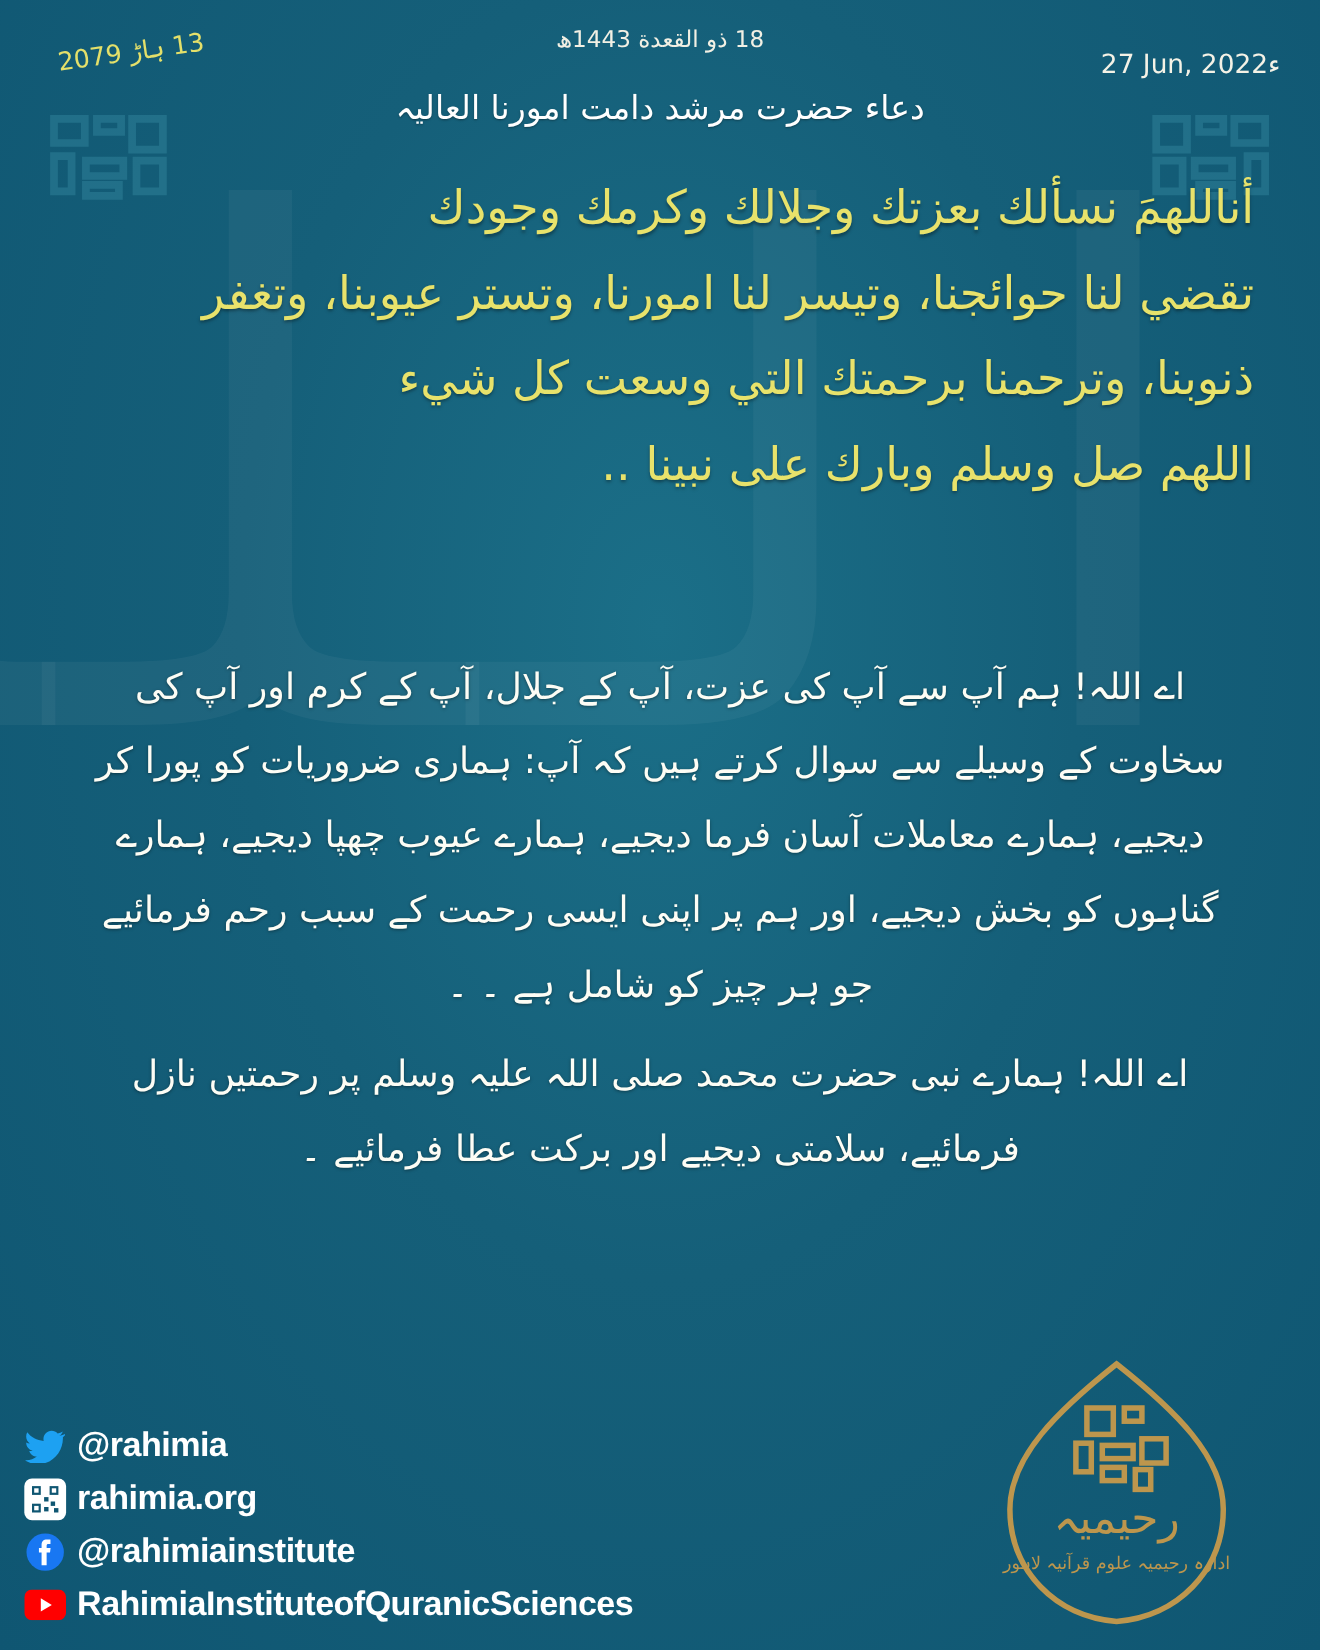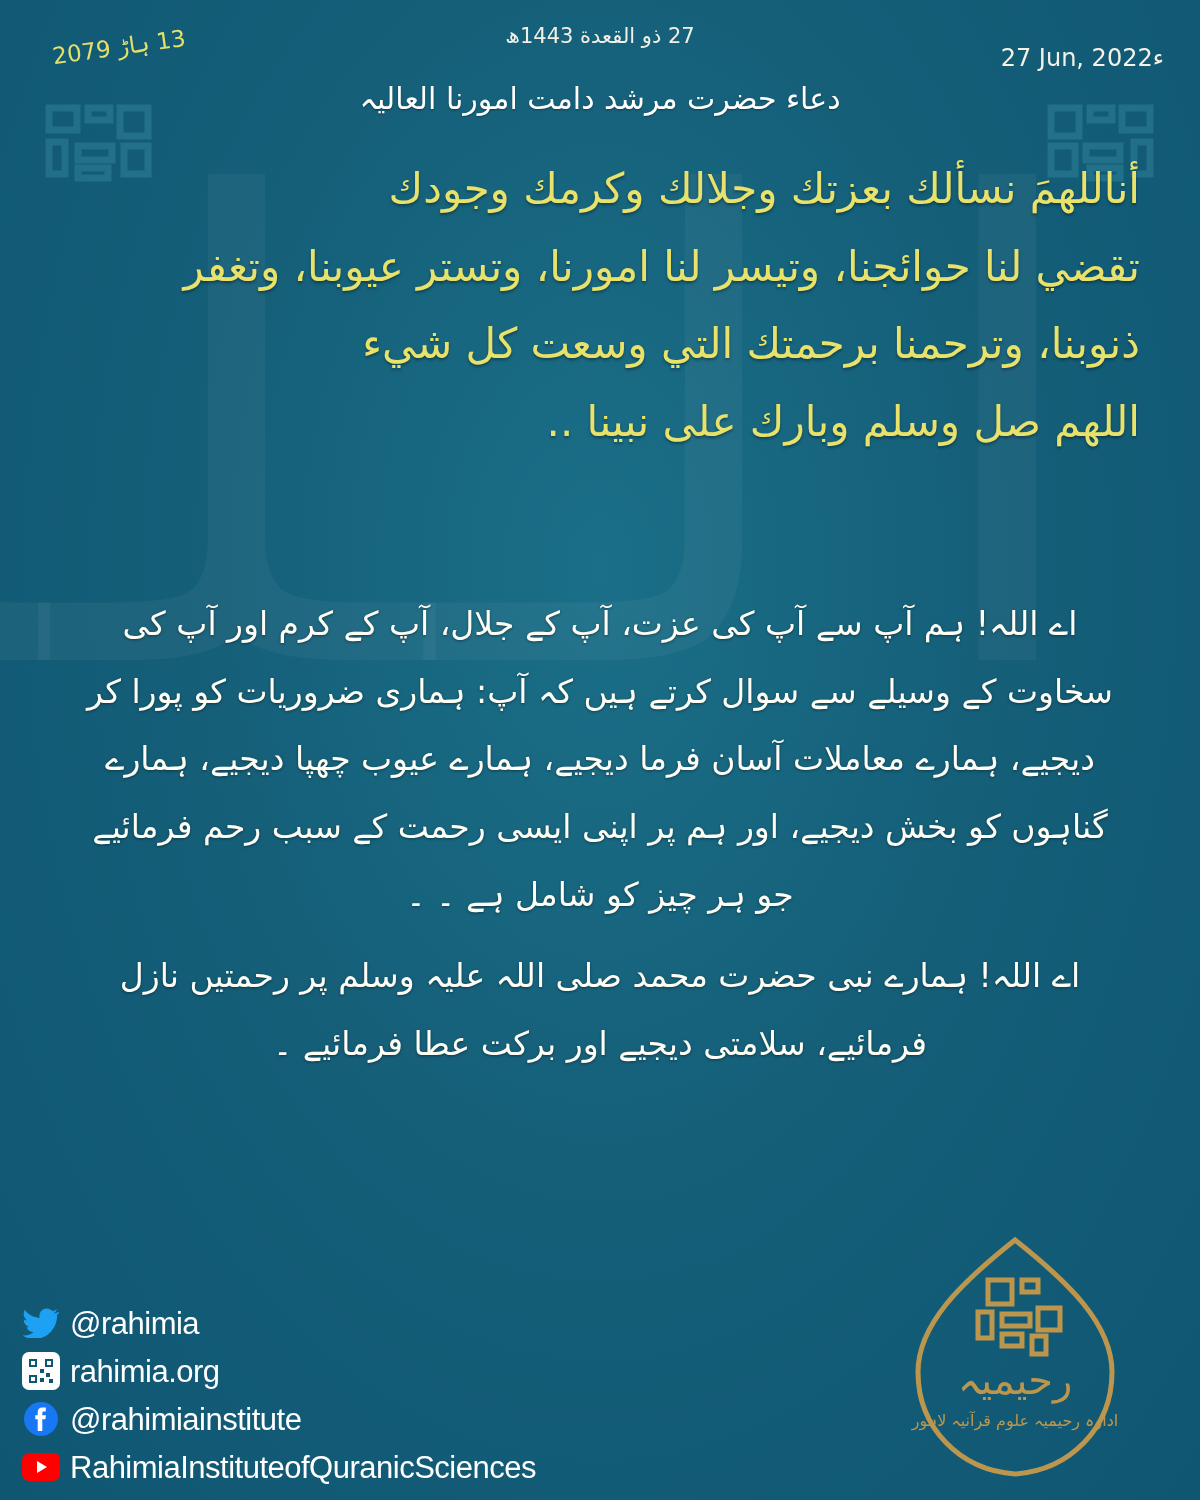--- a/index.html
+++ b/index.html
@@ -126,23 +126,24 @@
   
   .social {
     position: absolute;
     left: 22px;
     bottom: 12px;
     direction: ltr;
     text-align: left;
   }
   .social-row {
     display: flex;
-    align-items: flex-end;
+    align-items: flex-start;
     height: 46px;
     margin-bottom: 2px;
+    font-weight: bold;
   }
   .social-row .handle {
     color: #ffffff;
     font-size: 31px;
     font-family: "Liberation Sans", sans-serif;
     letter-spacing: -0.5px;
     white-space: nowrap;
   }
   .ico {
     width: 38px;
@@ -198,21 +199,21 @@
         <path d="M76 12 h28 v22 h-28 z"></path>
         <path d="M5 50 h24 v28 h-24 z"></path>
         <path d="M40 50 h34 v14 h-34 z"></path>
         <path d="M88 46 h16 v32 h-16 z"></path>
         <path d="M44 72 h30 v10 h-30 z"></path>
       </g>
     </svg>
   </div>
 
   <div class="meta">
-    <div class="hijri">27 ذو القعدة 1443ھ</div>
+    <div class="hijri">18 ذو القعدة 1443ھ</div>
     <div class="greg">27 Jun, 2022ء</div>
     <div class="solar">13 ہاڑ 2079</div>
   </div>
 
   <div class="title">دعاء حضرت مرشد دامت امورنا العالیہ</div>
 
   <div class="arabic">
     <div>أن‏اللهمَ نسألك بعزتك وجلالك وكرمك وجودك‏</div>
     <div>تقضي لنا حوائجنا، وتيسر لنا امورنا، وتستر عيوبنا، وتغفر</div>
     <div>ذنوبنا، وترحمنا برحمتك التي وسعت كل شيء</div>

